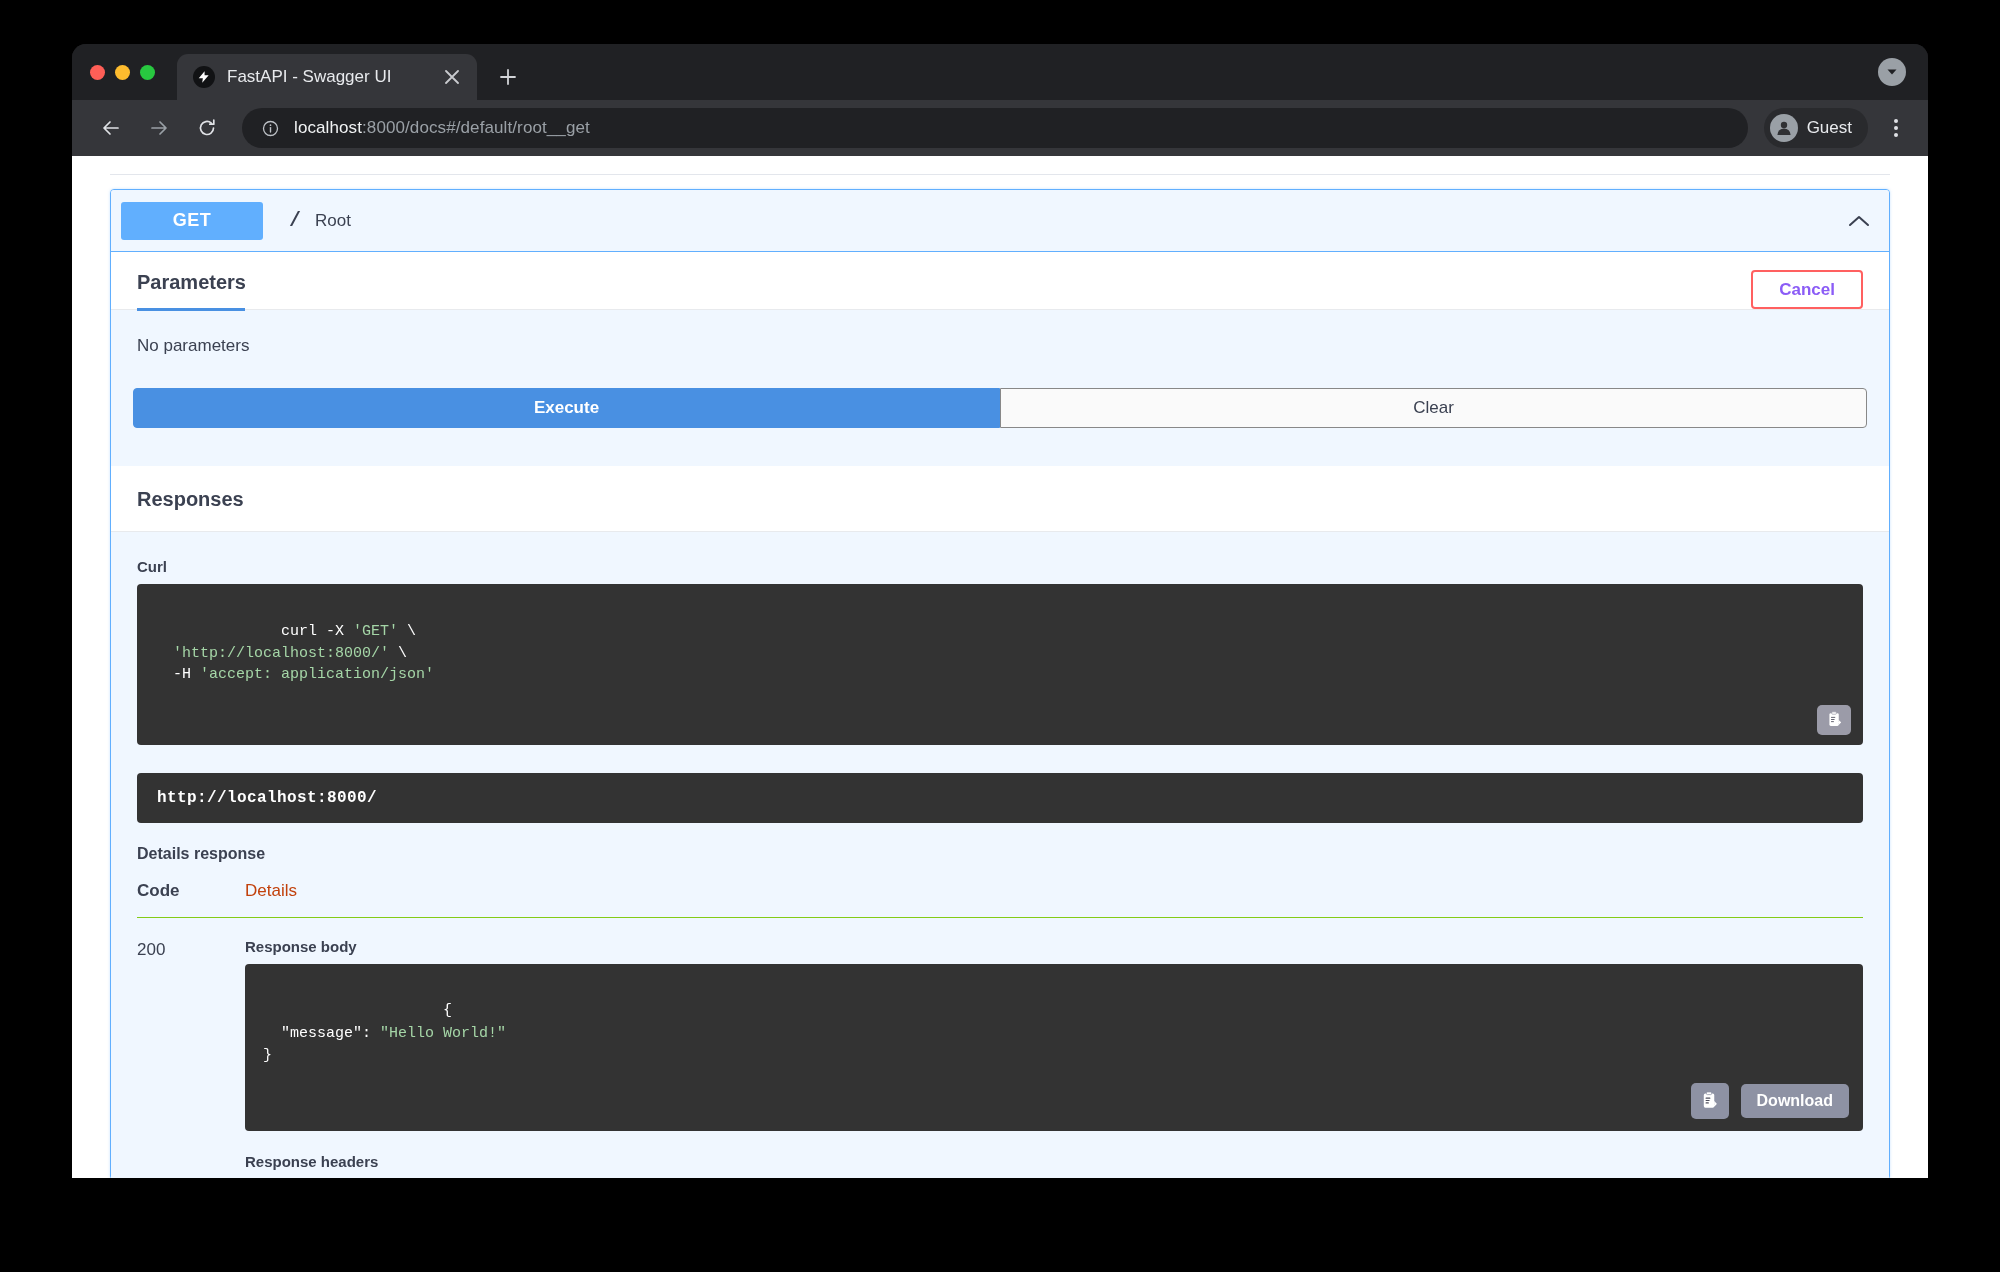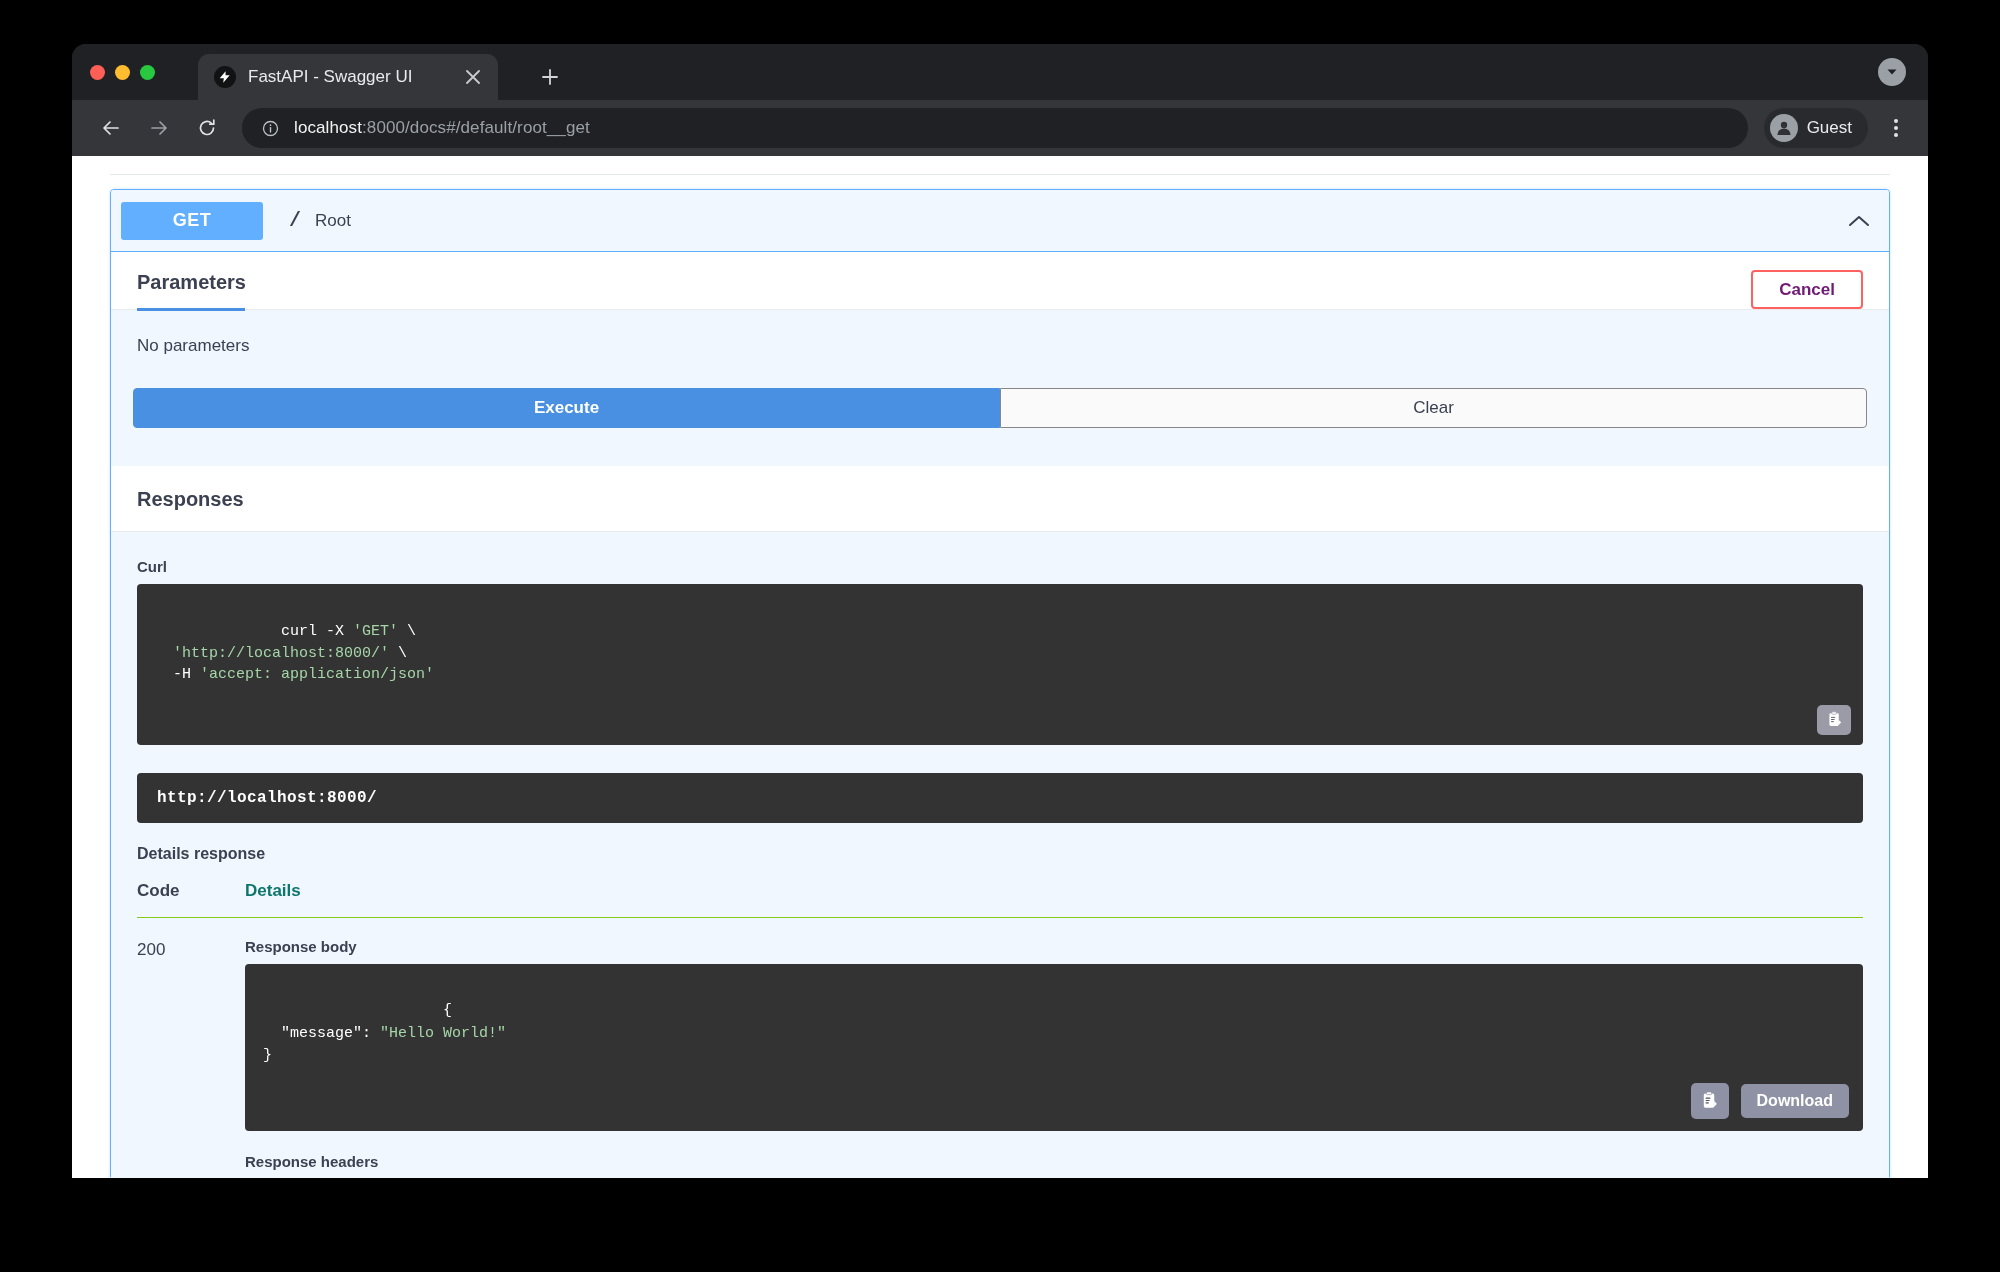--- a/index.html
+++ b/index.html
@@ -31,21 +31,20 @@
   }
 
   
   .tabstrip {
     position: relative;
     height: 56px;
     background: #202124;
     display: flex;
     align-items: flex-end;
     padding-left: 18px;
-    gap: 21px;
   }
   .traffic-lights {
     display: flex;
     gap: 10px;
     align-items: center;
     height: 56px;
     padding-bottom: 0;
     margin-right: 22px;
   }
   .tl-dot { width: 15px; height: 15px; border-radius: 50%; }
@@ -264,21 +263,21 @@
   .params-underline {
     position: absolute;
     left: 26px;
     bottom: -2px;
     width: 108px;
     height: 3px;
     background: #4990e2;
   }
   .btn-cancel {
     border: 2px solid #ff6060;
-    color: #701a75;
+    color: #8b5cf6;
     background: #fff;
     border-radius: 4px;
     font-size: 17px;
     font-weight: bold;
     padding: 9px 26px;
     line-height: 1;
   }
   .params-divider {
     height: 1px;
     background: #e8eaed;
@@ -381,21 +380,21 @@
     color: #3b4151;
     margin-bottom: 18px;
   }
   .resp-table { width: 100%; }
   .resp-thead {
     display: flex;
     border-bottom: 1px solid #84cc16;
     padding-bottom: 16px;
   }
   .th-code { width: 108px; font-size: 17px; font-weight: bold; color: #3b4151; flex:none; }
-  .th-details { font-size: 17px; font-weight: bold; color: #0f766e; }
+  .th-details { font-size: 17px; font-weight: normal; color: #c2410c; }
   .resp-row {
     display: flex;
     padding-top: 20px;
   }
   .td-code {
     width: 108px;
     font-size: 17px;
     color: #3b4151;
     flex: none;
     padding-top: 2px;

